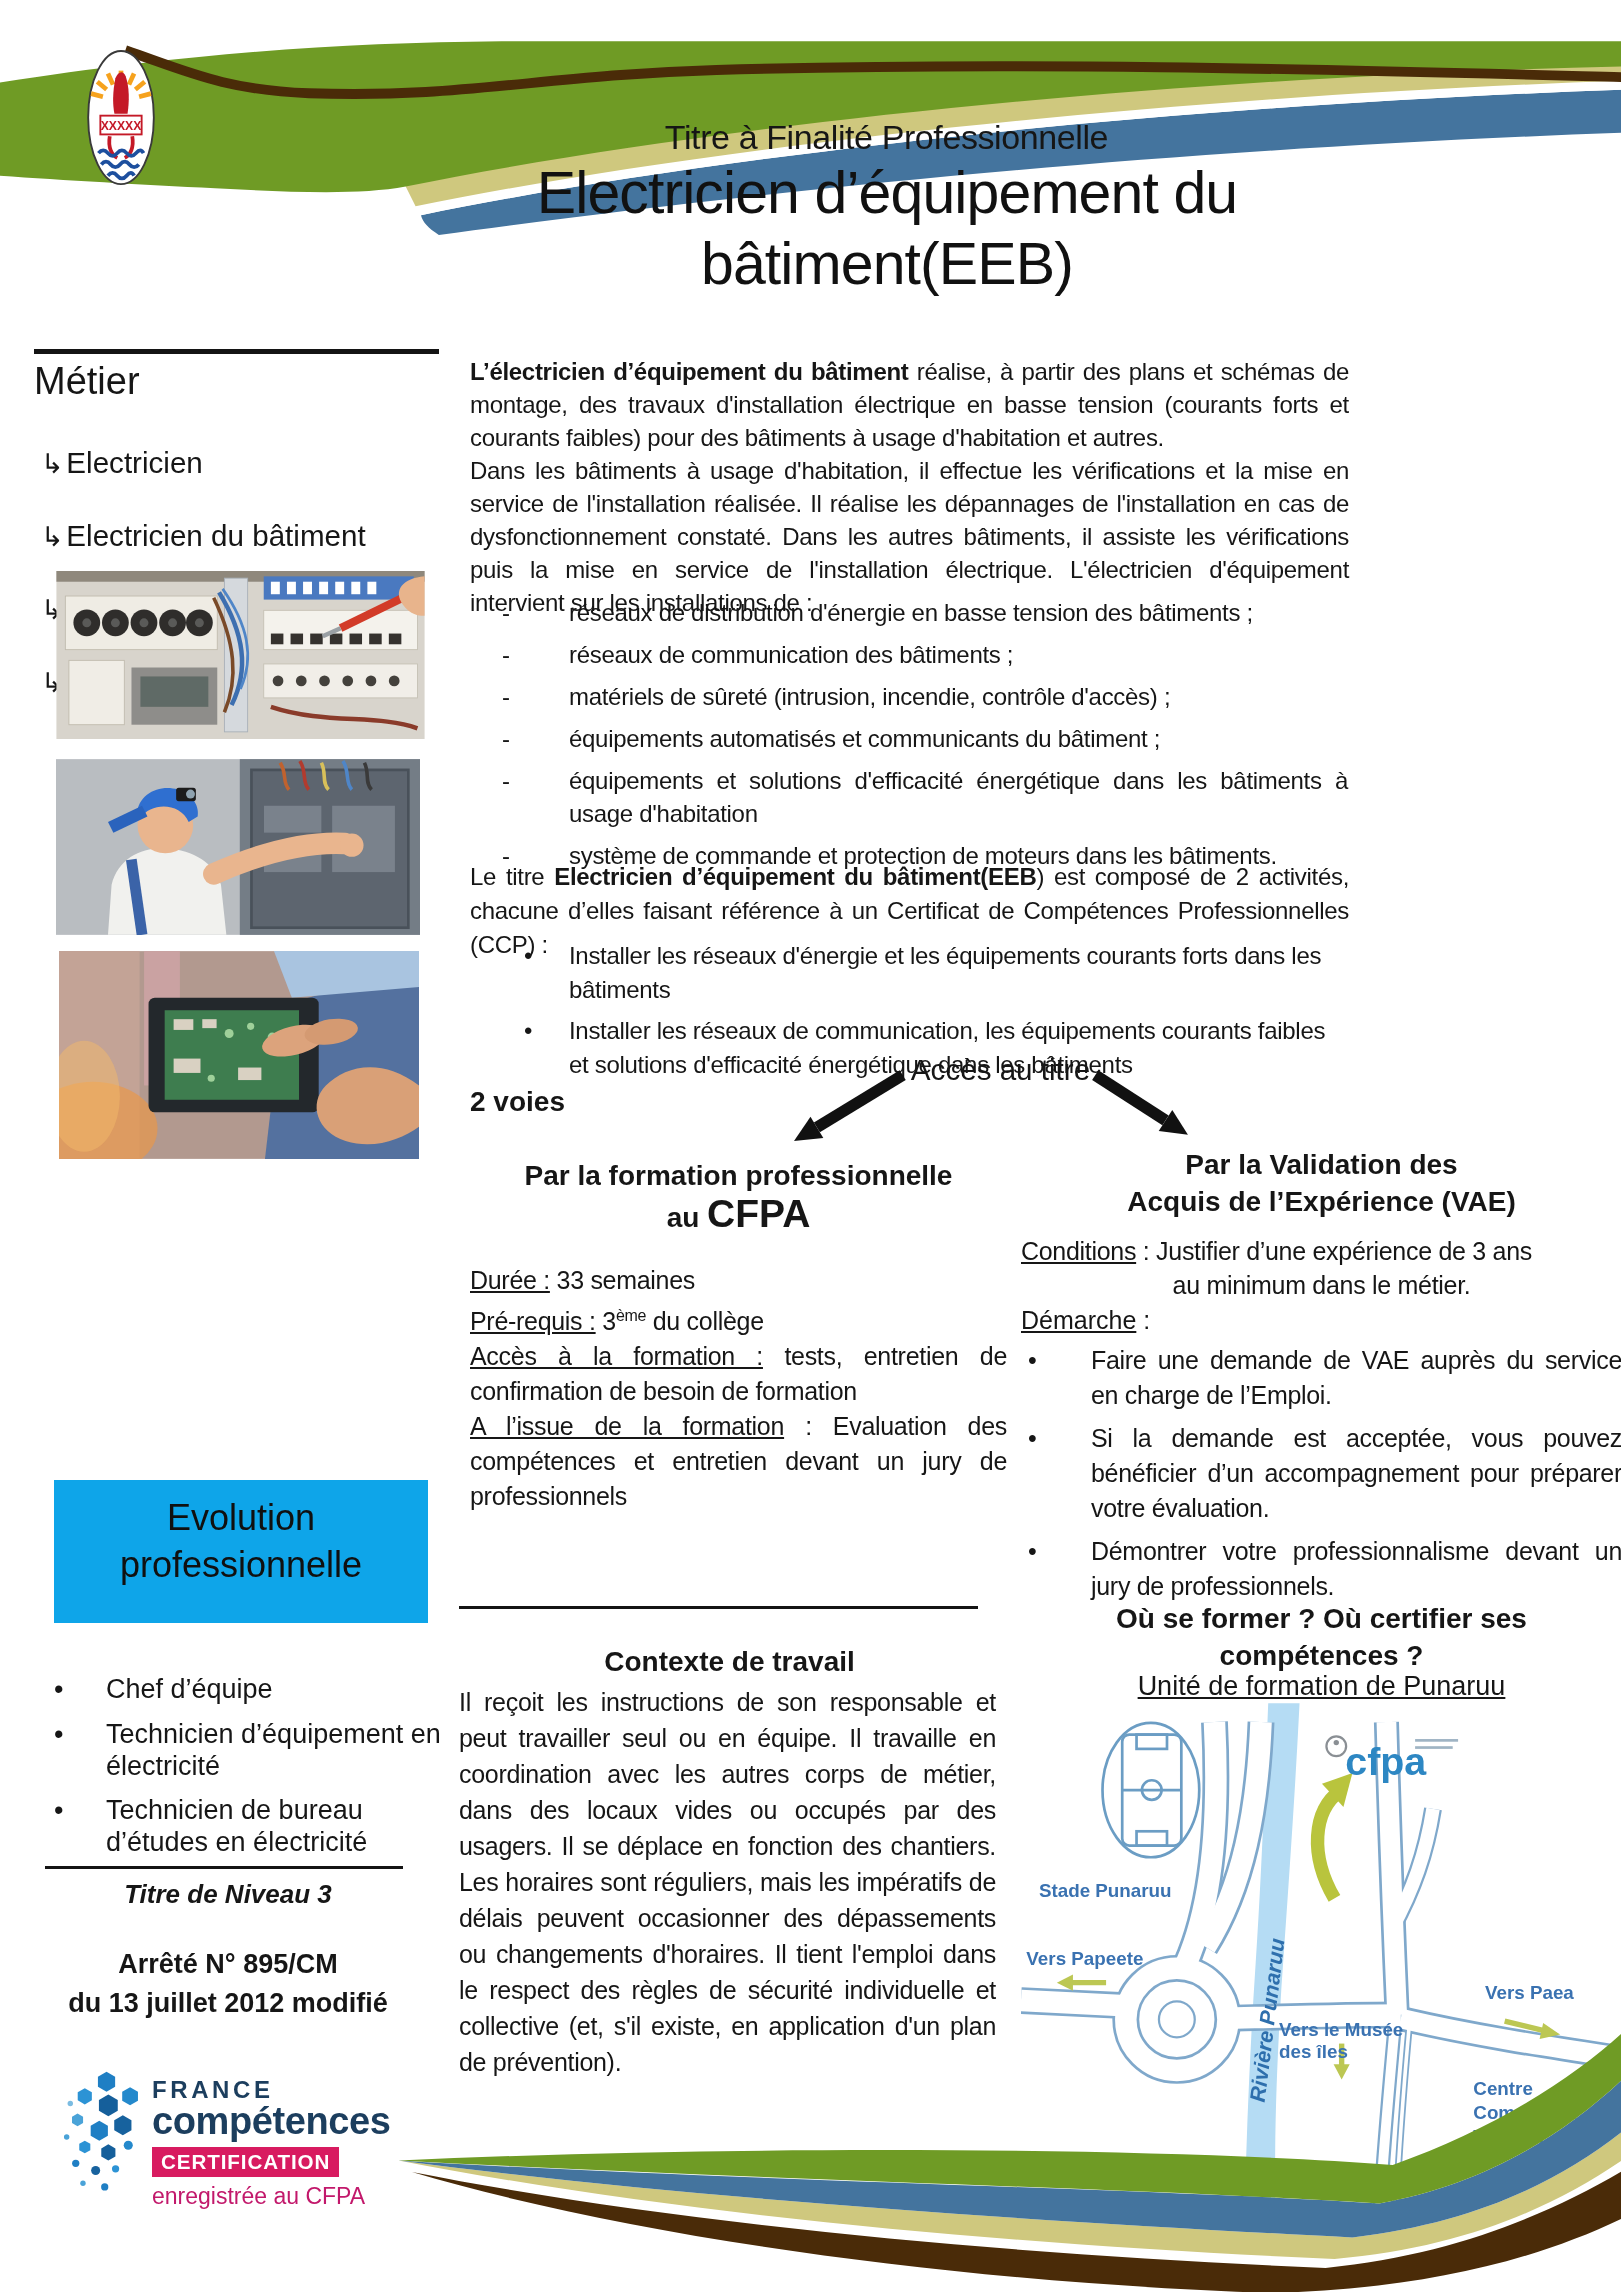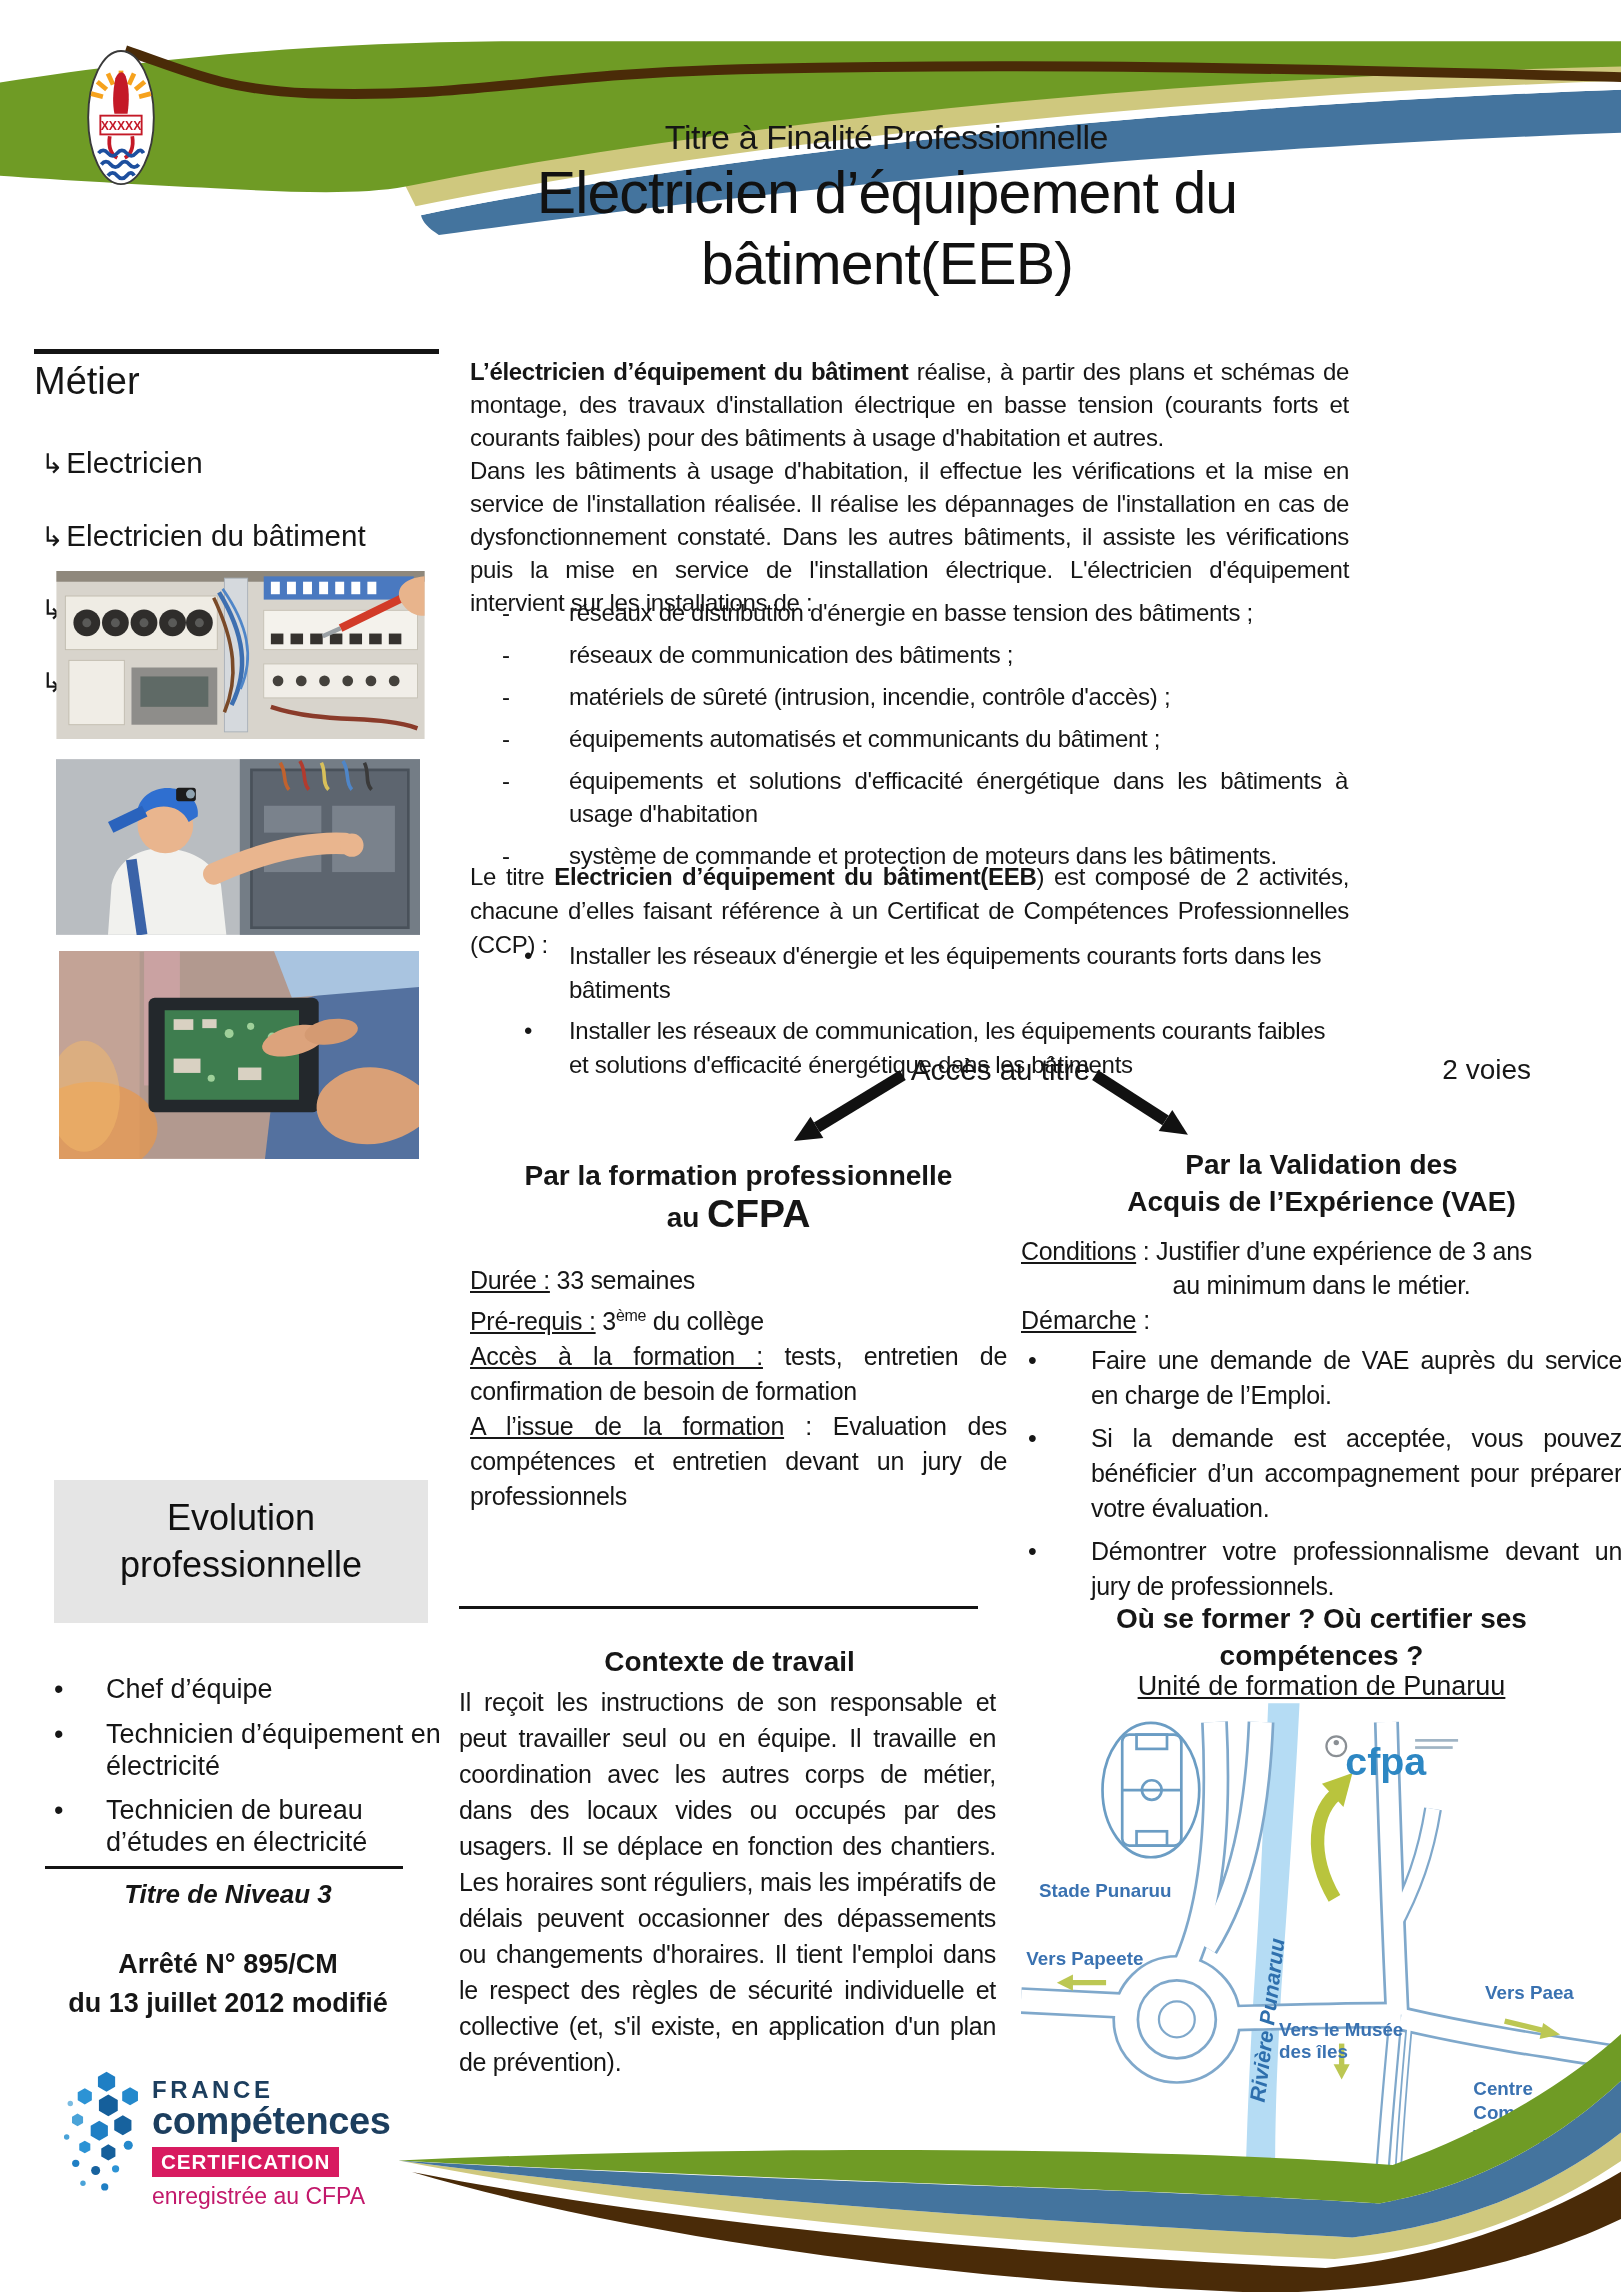--- a/index.html
+++ b/index.html
@@ -17,21 +17,21 @@
 
   
   .rule{background:#141414;}
   .rule-metier{position:absolute;left:34px;top:349px;width:405px;height:4.5px;}
   .metier-title{position:absolute;left:34px;top:360px;width:407px;text-align:left;font-size:38px;}
   .metier-list{position:absolute;left:41px;top:410px;width:407px;font-size:29.6px;line-height:38px;}
   .m-item{white-space:nowrap;margin-top:34px;}
   .m-arrow{font-size:27px;margin-right:2.7px;}
 
   .photo{position:absolute;}
-  .evo-box{position:absolute;left:54px;top:1480px;width:374px;height:143px;background:#e5e5e5;
+  .evo-box{position:absolute;left:54px;top:1480px;width:374px;height:143px;background:#0ea5e9;
            text-align:center;font-size:36px;line-height:47px;padding-top:14.3px;box-sizing:border-box;color:#101010;}
   .evo-list{position:absolute;left:54px;top:1673px;width:390px;font-size:27px;line-height:32px;}
   .evo-row{display:flex;margin-bottom:12.5px;}
   .evo-row .mk{width:52px;flex:none;}
   .rule-niveau{position:absolute;left:45px;top:1866px;width:358px;height:2.7px;}
   .titre-niveau{position:absolute;left:31px;top:1879px;width:394px;text-align:center;
                 font-size:26px;font-weight:bold;font-style:italic;}
   .arrete{position:absolute;left:31px;top:1945px;width:394px;text-align:center;
           font-size:27px;font-weight:bold;line-height:39px;}
   .fc-logo{position:absolute;left:52px;top:2051px;width:376px;height:157px;display:flex;}
@@ -51,21 +51,21 @@
   .dash-row{display:flex;margin-bottom:9px;}
   .dash-row .mk{width:67px;flex:none;}
   .dash-row .tx{flex:1;text-align:justify;}
   .letitre{position:absolute;left:470px;top:860px;width:879px;margin:0;
            font-size:24px;line-height:34px;letter-spacing:-0.3px;text-align:justify;}
   .ccp-list{position:absolute;left:524px;top:939px;width:824px;font-size:24px;line-height:34px;letter-spacing:-0.3px;}
   .ccp-row{display:flex;margin-bottom:7.2px;}
   .ccp-row .mk{width:45px;flex:none;}
   .acces-title{position:absolute;left:470px;top:1053px;width:1061px;text-align:center;
                font-size:29.6px;font-weight:normal;}
-  .acces-sub{position:absolute;left:470px;top:1054px;width:1061px;text-align:right;font-size:28px;}
+  .acces-sub{position:absolute;left:470px;top:1086px;width:1061px;text-align:left;font-size:28px;font-weight:bold;}
   .arrows{position:absolute;left:766px;top:1068px;width:466px;height:82px;}
 
   
   .f-title{position:absolute;left:470px;top:1157px;width:537px;text-align:center;
            font-size:28px;font-weight:bold;line-height:38px;}
   .f-acr{font-size:39px;}
   .f-details{position:absolute;left:470px;top:1263px;width:537px;font-size:25px;line-height:35px;letter-spacing:-0.3px;}
   .f-details p{margin:0;text-align:justify;}
   .ul{text-decoration:underline;}
   sup{font-size:16px;}

